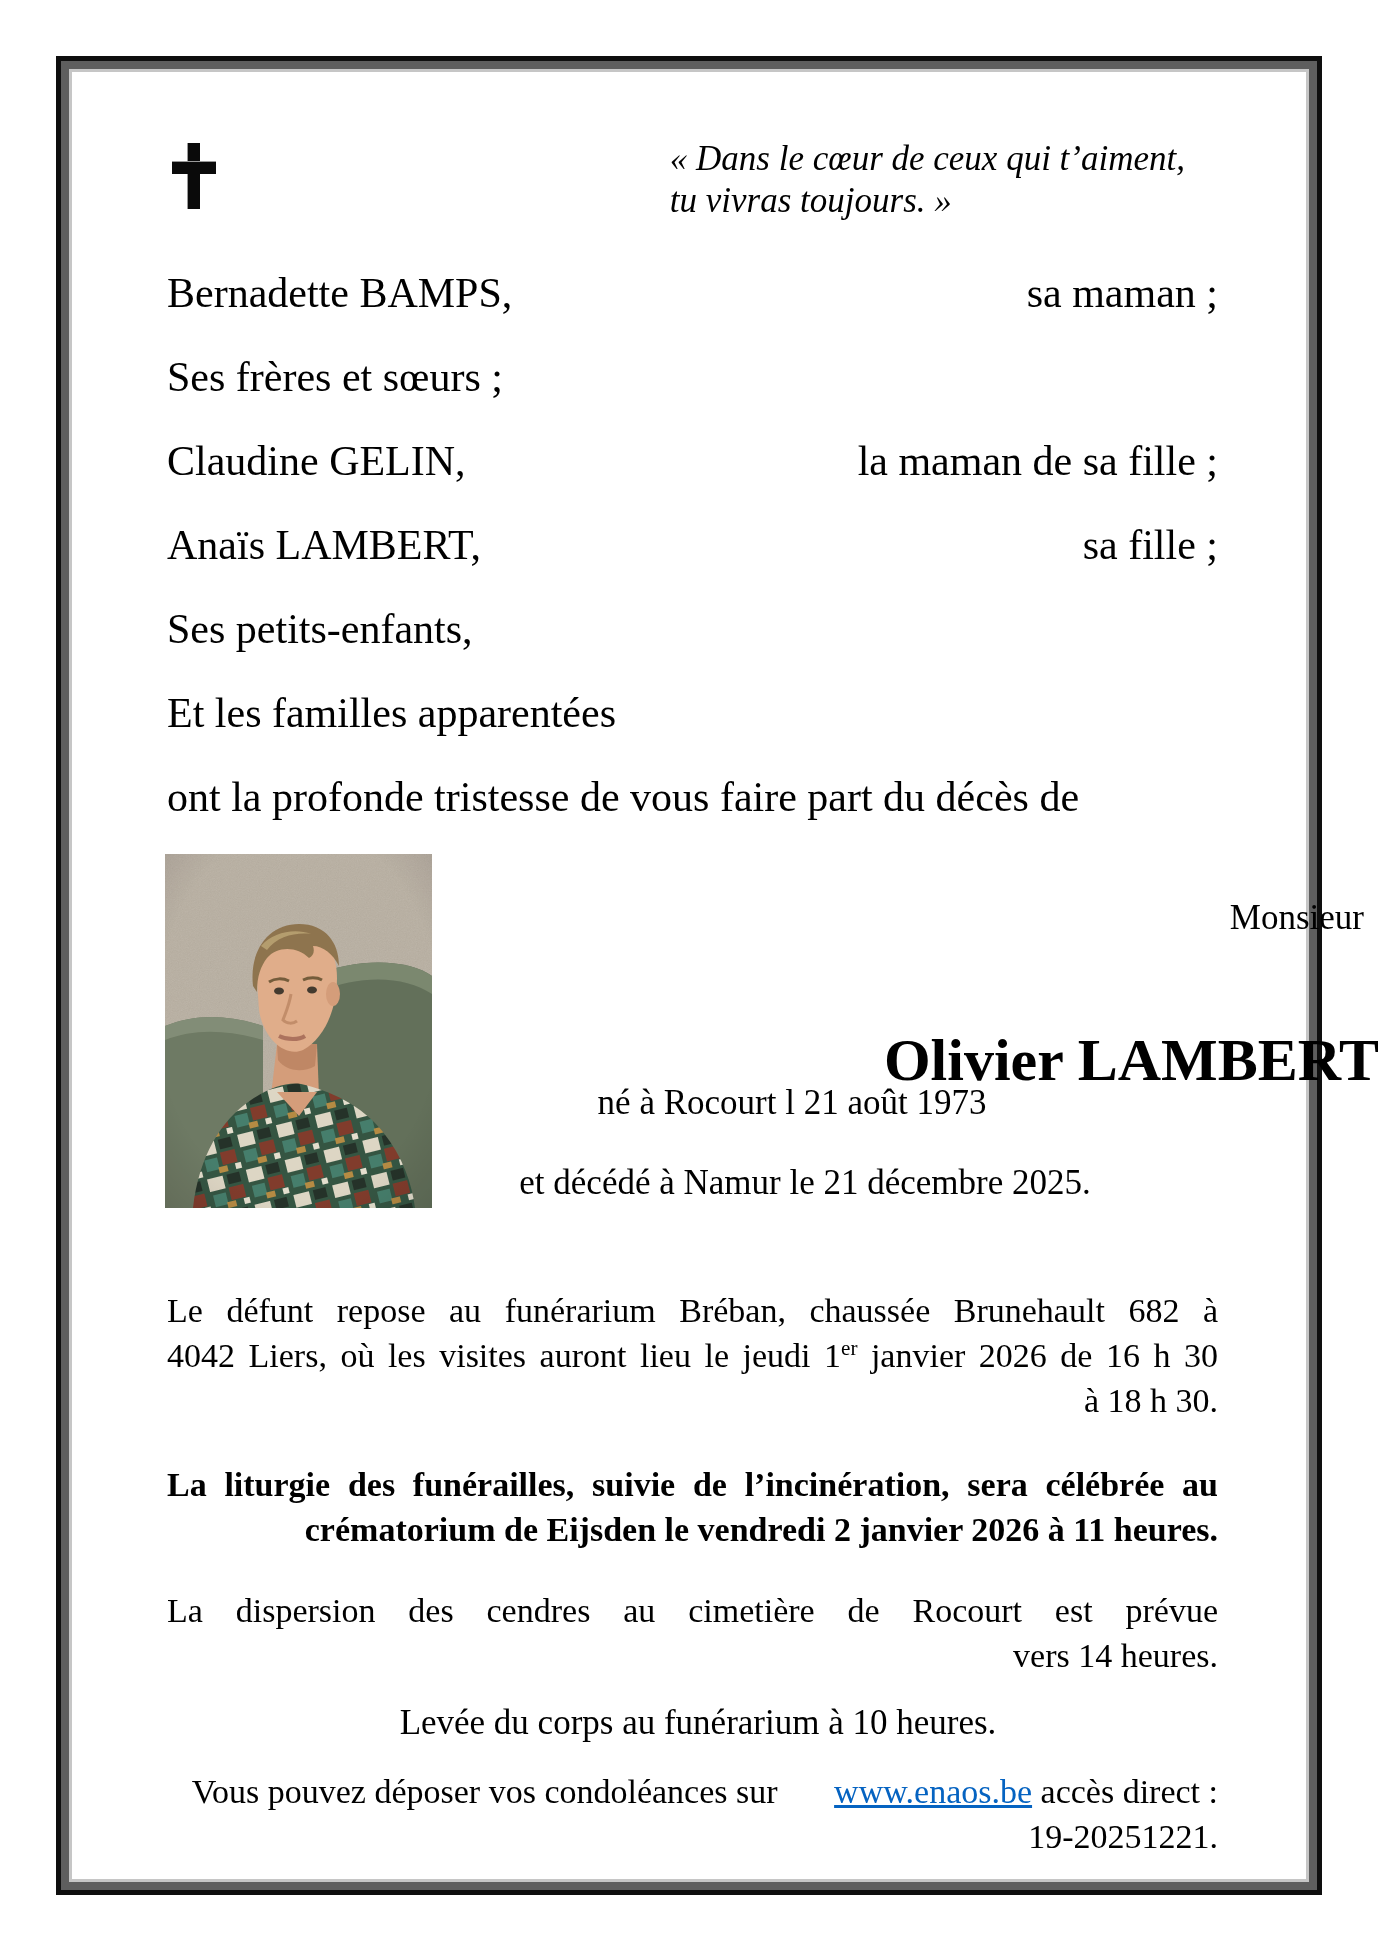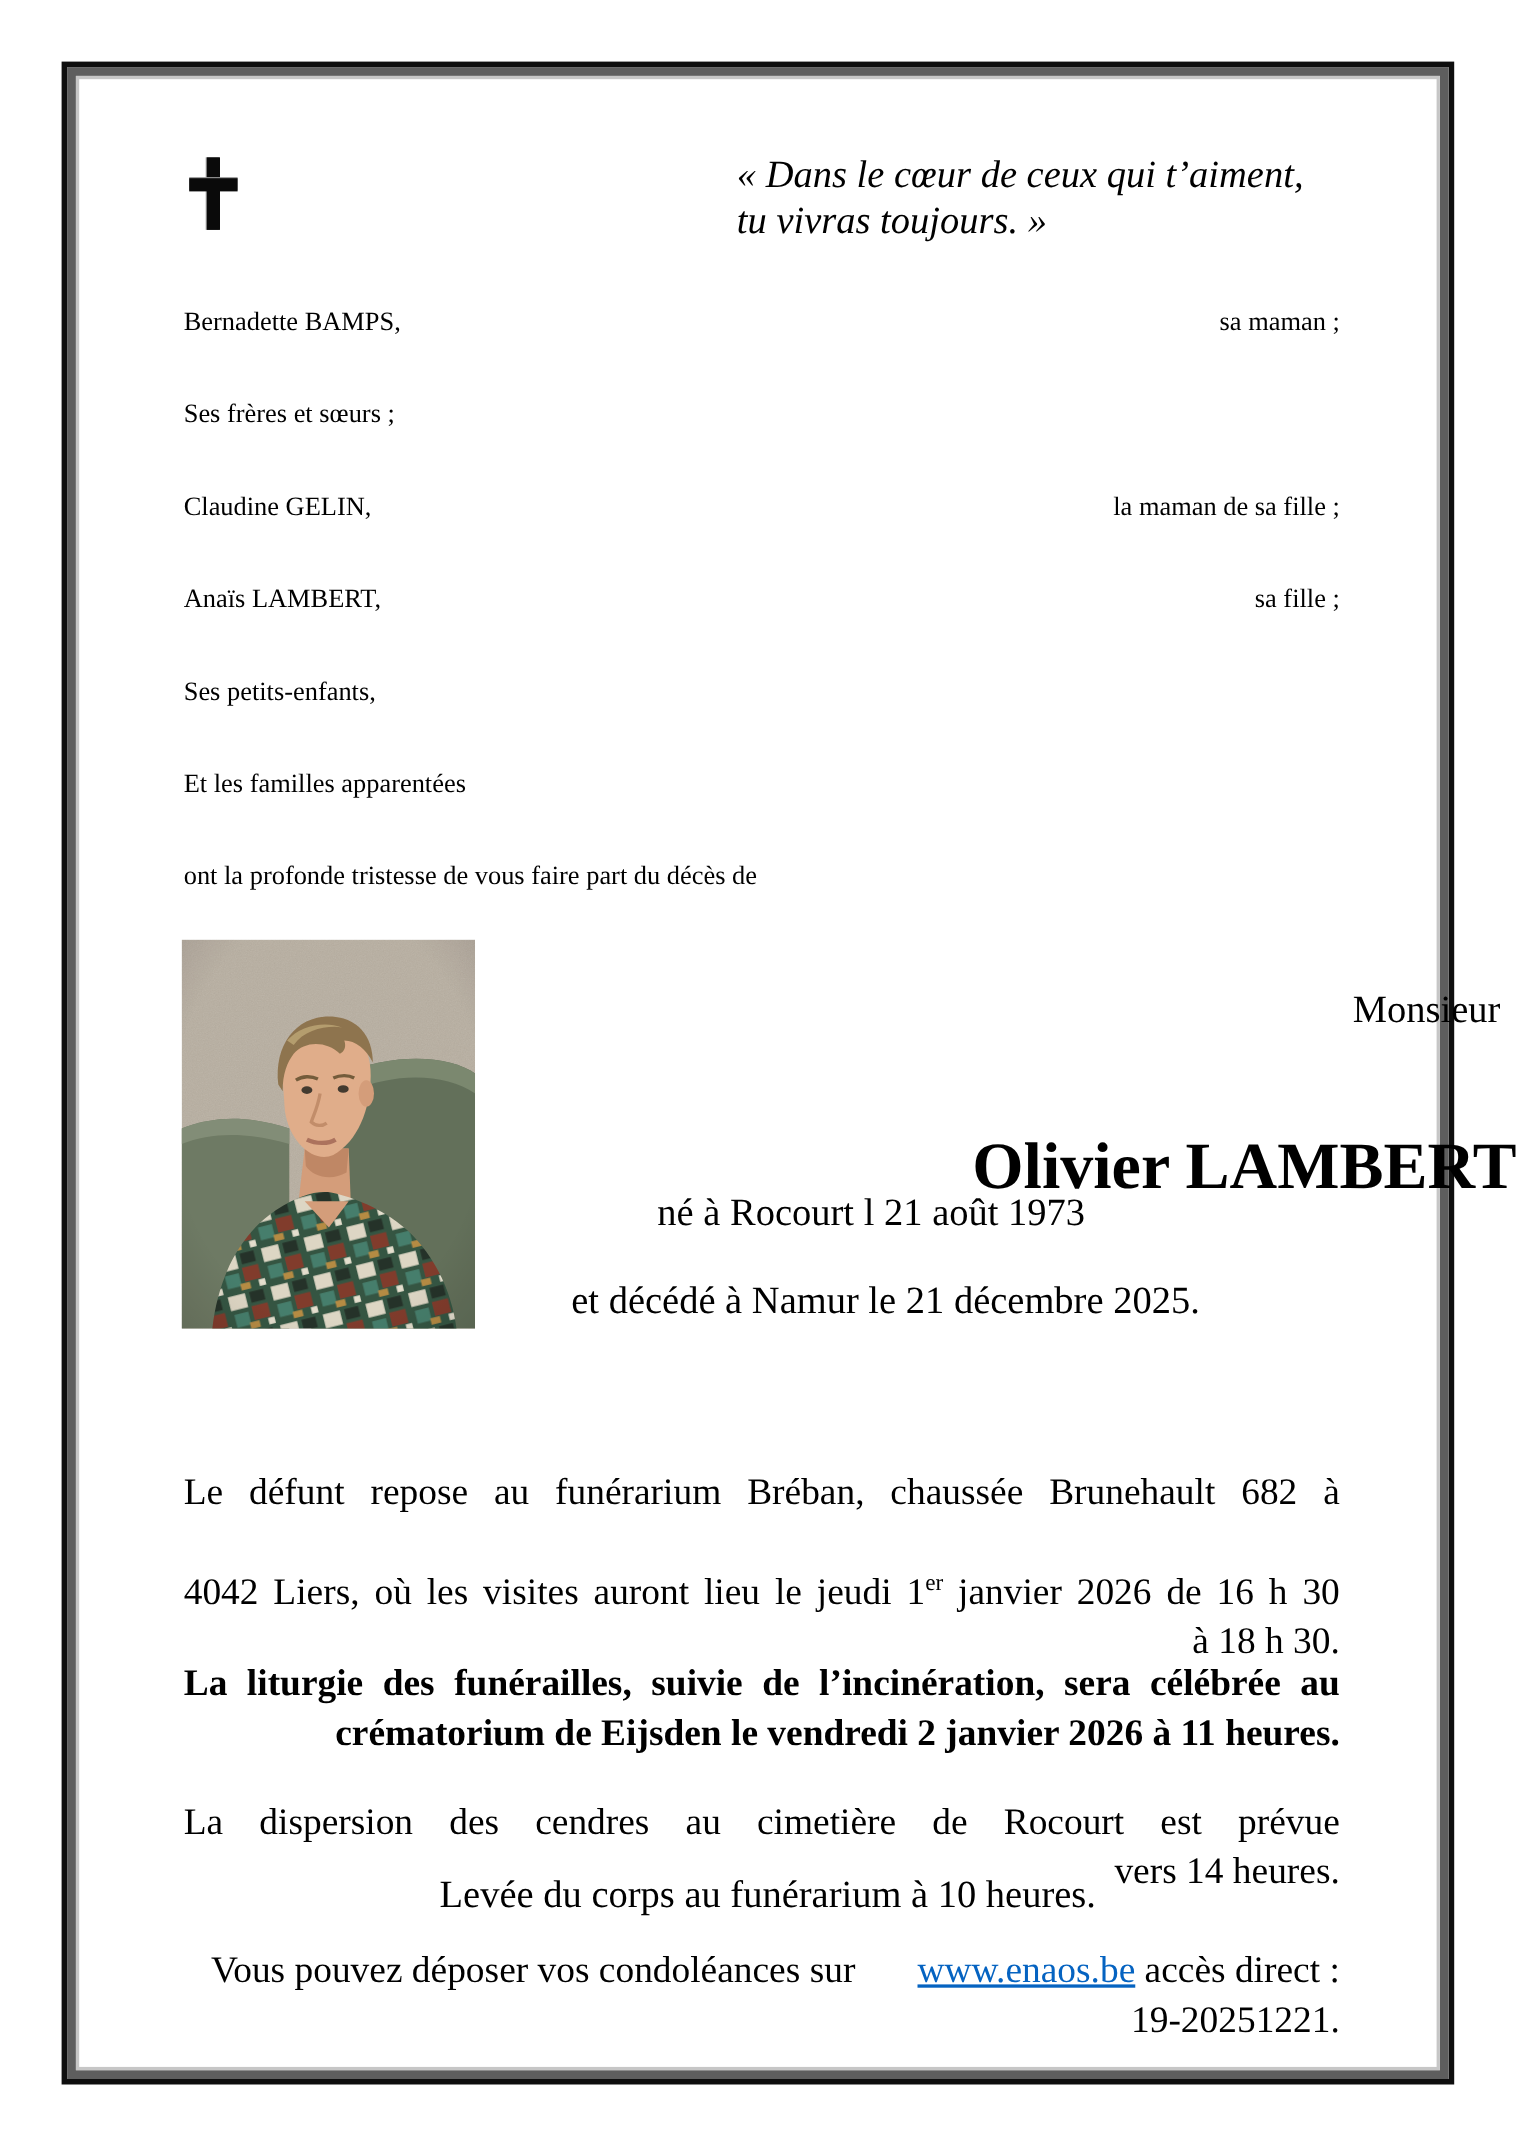--- a/index.html
+++ b/index.html
@@ -13,36 +13,36 @@
 
   
   .cross { position:absolute; left:172px; top:143px; width:44px; height:66px; }
   .cross .v { position:absolute; left:16px; top:0; width:12px; height:66px; background:#0a0a0a; box-shadow:-1px 0 0 #9a9a9a; }
   .cross .h { position:absolute; left:0; top:19px; width:44px; height:12px; background:#0a0a0a; box-shadow:0 -1px 0 #9a9a9a; }
 
   
   .quote { position:absolute; top:138px; right:193px; text-align:left; font-style:italic; font-size:35px; line-height:42px; }
 
   
-  .row { position:absolute; left:167px; width:1051px; height:45px; line-height:45px; font-size:24px;text-decoration:underline; }
+  .row { position:absolute; left:167px; width:1051px; height:45px; line-height:45px; font-size:42px;text-decoration:underline; }
   .row .lft { float:left; }
   .row .rgt { float:right; }
 
   
   .cline { position:absolute; width:1200px; text-align:center; font-size:35px; line-height:45px; }
   .deceased-name { font-weight:bold; font-size:60px; line-height:70px; }
 
   
   .photo { position:absolute; left:165px; top:854px; width:267px; height:354px; overflow:hidden; }
   .photo svg { display:block; }
 
   
   .para { position:absolute; left:167px; width:1051px; font-size:34px; line-height:45px; }
   .para.bold { font-weight:bold; }
-  .jl { text-align:justify; text-align-last:justify;margin-top:46px; }
+  .jl { text-align:justify; text-align-last:justify; }
   .ll { text-align:right; }
   sup.ord { font-size:0.62em; vertical-align:super; line-height:0; }
   a.enaos { color:#0563C1; text-decoration:underline; cursor:pointer;margin-left:48px; }
 </style>
 </head>
 <body>
 
 <div class="page">
 
   <div class="frame">

